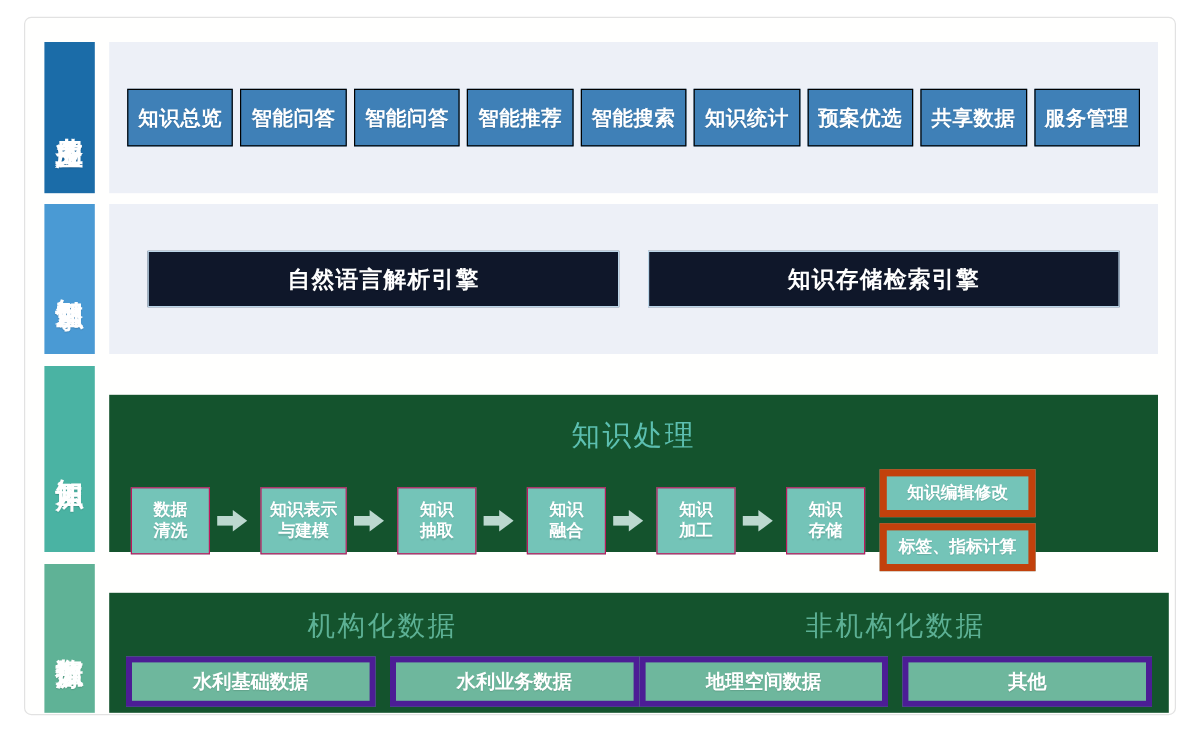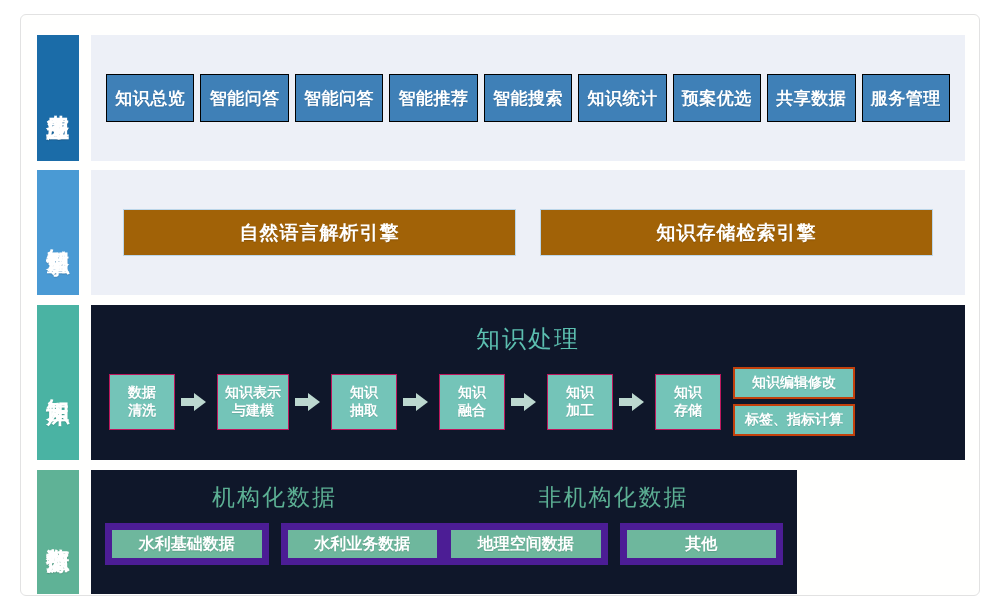--- a/index.html
+++ b/index.html
@@ -54,21 +54,21 @@
   .band-src    { background: #5fb296; }
 
   
   .panel {
     flex: 1 1 auto;
     margin-left: 12px;
     box-sizing: border-box;
     position: relative;
   }
   .panel-blue  { background: #edf0f7; }
-  .panel-green { background: #0f172a; }
+  .panel-green { background: #14532d; margin-top: 24px; }
 
   
   #row-app { top: 20px; height: 126px; }
   #row-app .panel { display: flex; align-items: center; justify-content: space-between; padding: 0 12px; }
   .app-box {
     background: #3f80b7;
     border: 1px solid #000000;
     color: #ffffff;
     font-size: 17px;
     font-weight: bold;
@@ -80,21 +80,21 @@
     align-items: center;
     justify-content: center;
     box-sizing: border-box;
     text-shadow: 0 1px 1px rgba(0,0,0,.15);
   }
 
   
   #row-engine { top: 155px; height: 125px; }
   #row-engine .panel { display: flex; align-items: center; justify-content: space-around; padding: 0 20px; }
   .engine-box {
-    background: #a16207;
+    background: #0f172a;
     border: 1px solid #bcd6e9;
     color: #ffffff;
     font-size: 19px;
     font-weight: bold;
     letter-spacing: 1px;
     height: 47px;
     flex: 1 1 0;
     margin: 0 12px;
     display: flex;
     align-items: center;
@@ -164,21 +164,21 @@
   }
   .kb-sidebox-group {
     display: flex;
     flex-direction: column;
     justify-content: center;
     margin-left: 12px;
     flex: 0 0 auto;
   }
   .kb-sidebox {
     background: #74c4b8;
-    border: 2px solid #c2410c;
+    border: 6px solid #c2410c;
     color: #ffffff;
     font-size: 14px;
     font-weight: bold;
     padding: 5px 10px;
     text-align: center;
     box-sizing: border-box;
     text-shadow: 0 1px 1px rgba(0,0,0,.12);
   }
   .kb-sidebox + .kb-sidebox { margin-top: 5px; }
 
@@ -202,21 +202,21 @@
   }
   .src-boxes {
     display: flex;
     align-items: center;
     justify-content: center;
     gap: 12px;
     width: 100%;
   }
   .src-box {
     background: #6eb79d;
-    border: 7px solid #4c1d95;
+    border: 5px solid #4c1d95;
     color: #ffffff;
     font-size: 16px;
     font-weight: bold;
     height: 42px;
     padding: 0 8px;
     display: flex;
     align-items: center;
     justify-content: center;
     box-sizing: border-box;
     flex: 1 1 0;
@@ -275,21 +275,21 @@
         <div class="kb-box">知识
 存储</div>
         <div class="kb-sidebox-group">
           <div class="kb-sidebox">知识编辑修改</div>
           <div class="kb-sidebox">标签、指标计算</div>
         </div>
       </div>
     </div>
   </div>
 
-  <div class="row" id="row-src" style="width:760px;">
+  <div class="row" id="row-src" style="width:937px;">
     <div class="band band-src">数据源</div>
     <div class="panel panel-green">
 
       <div class="src-group">
         <div class="src-title">机构化数据</div>
         <div class="src-boxes">
           <div class="src-box">水利基础数据</div>
           <div class="src-box">水利业务数据</div>
         </div>
       </div>

